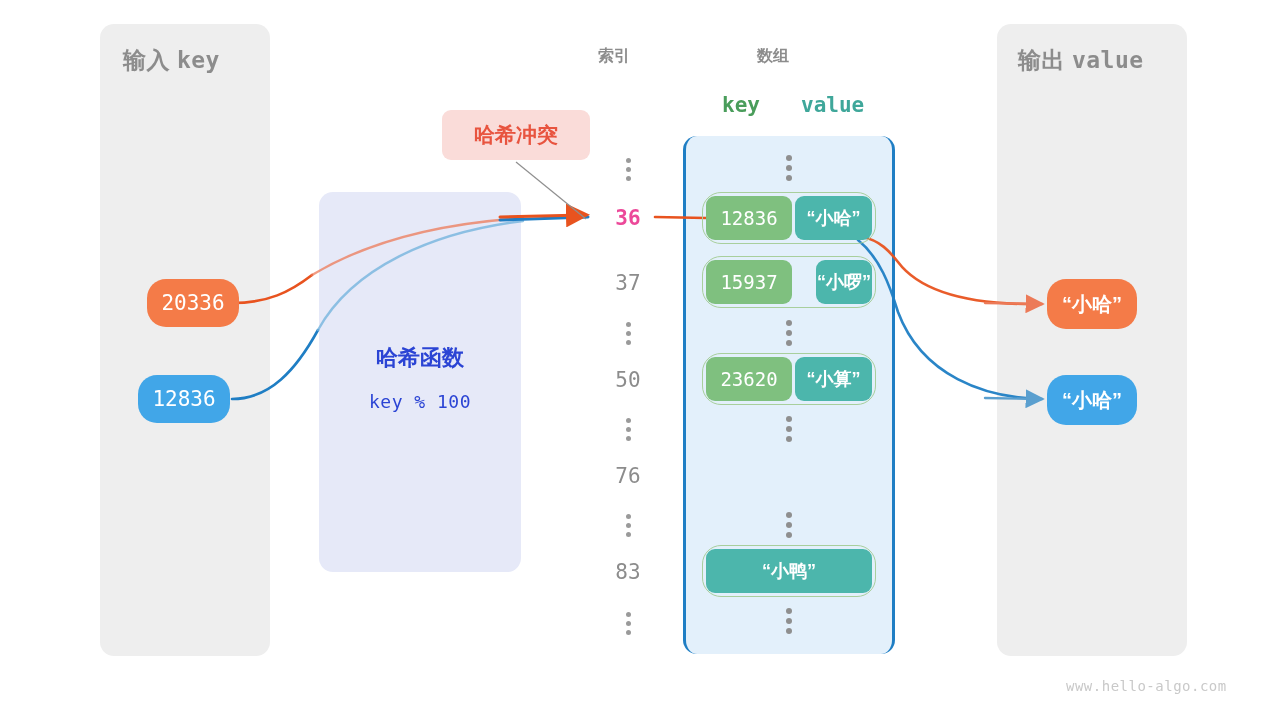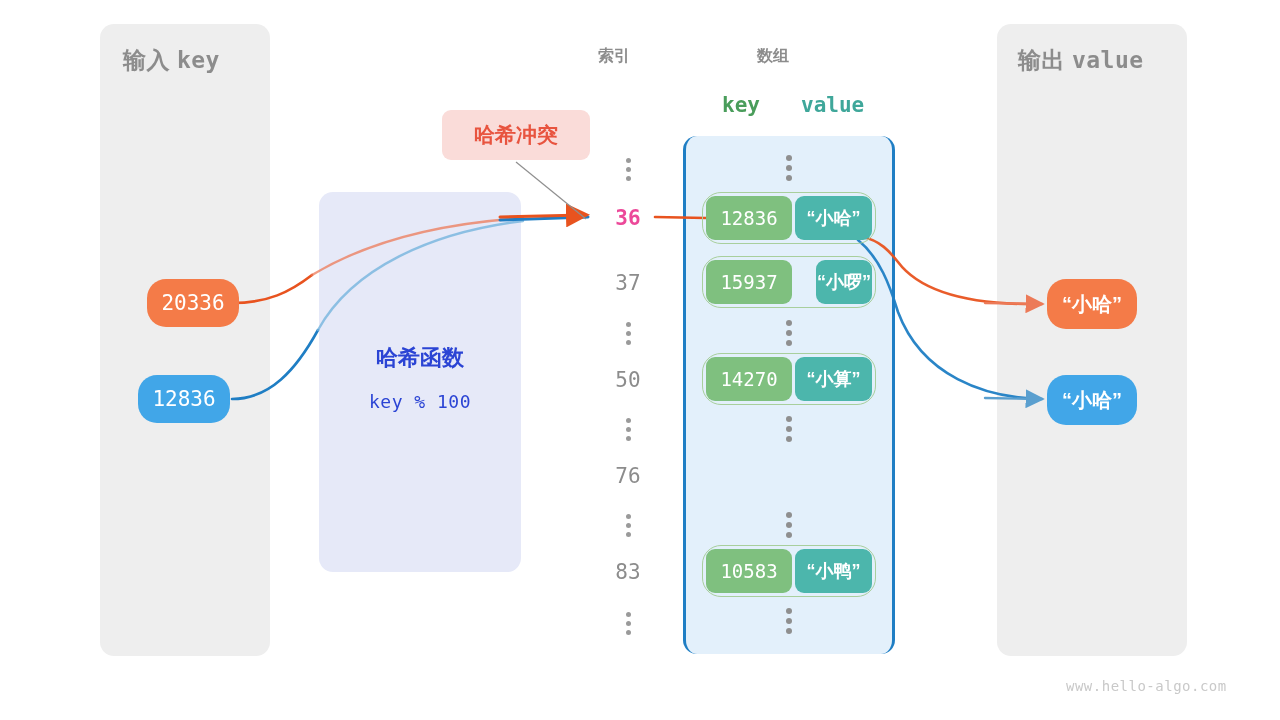--- a/index.html
+++ b/index.html
@@ -279,23 +279,22 @@
 
   <div class="row layer-top" style="top:192px;">
     <div class="cell-key">12836</div>
     <div class="cell-val">“小哈”</div>
   </div>
   <div class="row layer-top" style="top:256px;gap:24px;">
     <div class="cell-key">15937</div>
     <div class="cell-val">“小啰”</div>
   </div>
   <div class="row layer-top" style="top:353px;">
-    <div class="cell-key">14270</div>
+    <div class="cell-key">23620</div>
     <div class="cell-val">“小算”</div>
   </div>
   <div class="row layer-top" style="top:545px;">
-    <div class="cell-key">10583</div>
     <div class="cell-val">“小鸭”</div>
   </div>
 
   <div id="watermark" class="layer-top">www.hello-algo.com</div>
 
 </div>
 
 </body></html>

